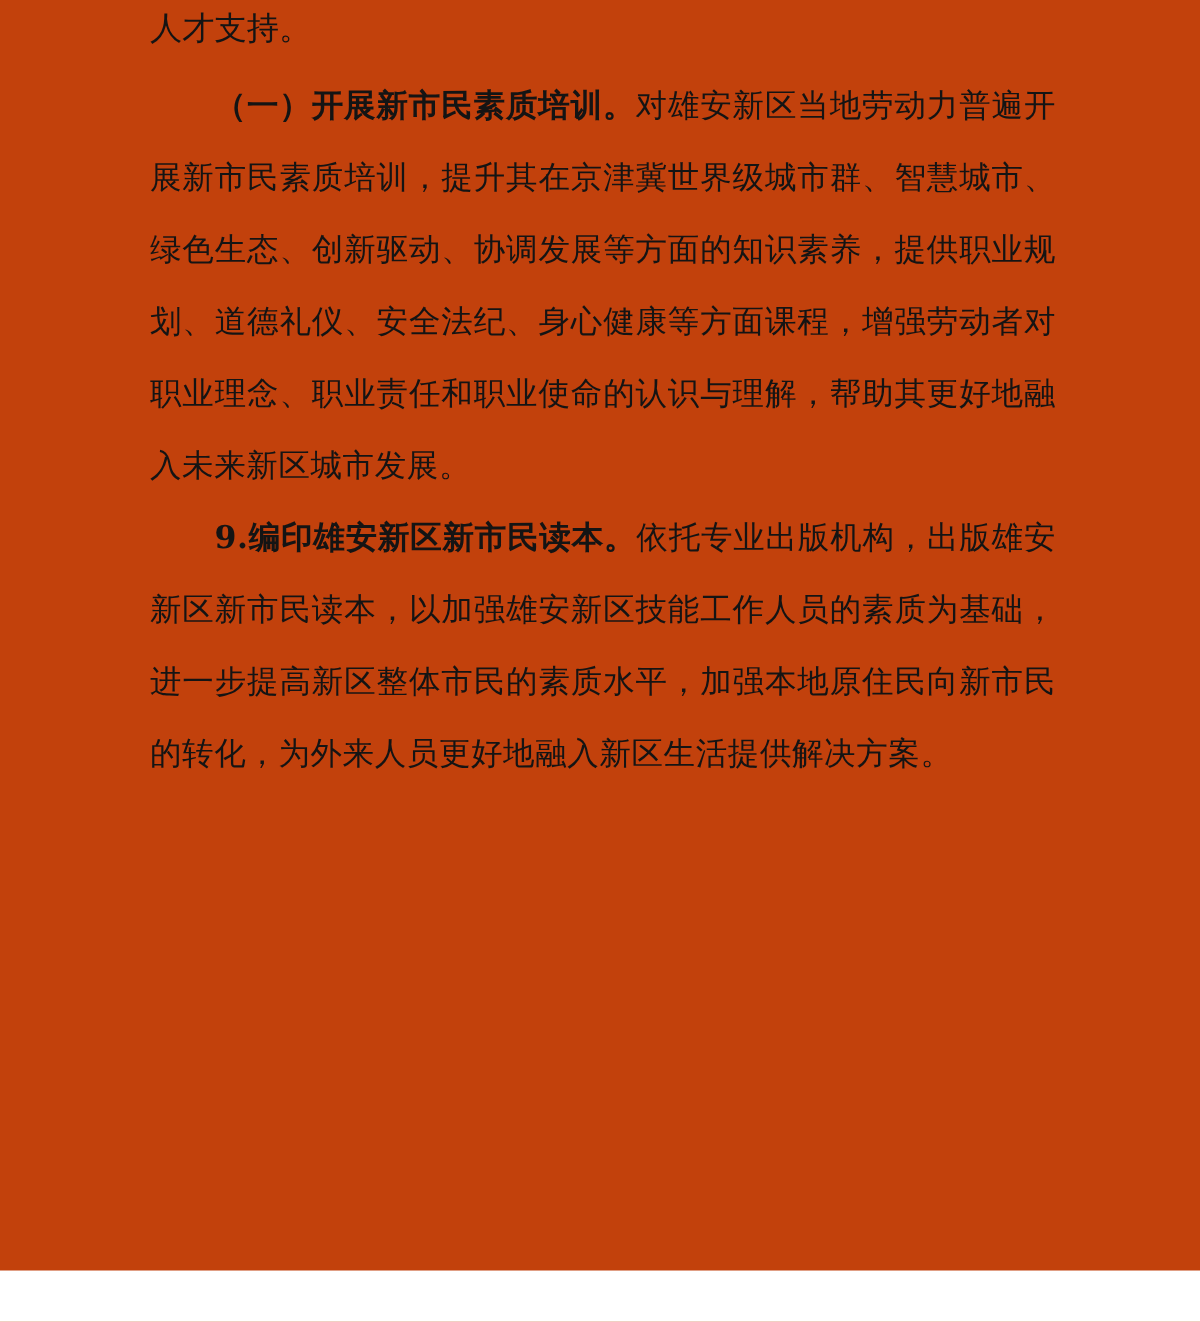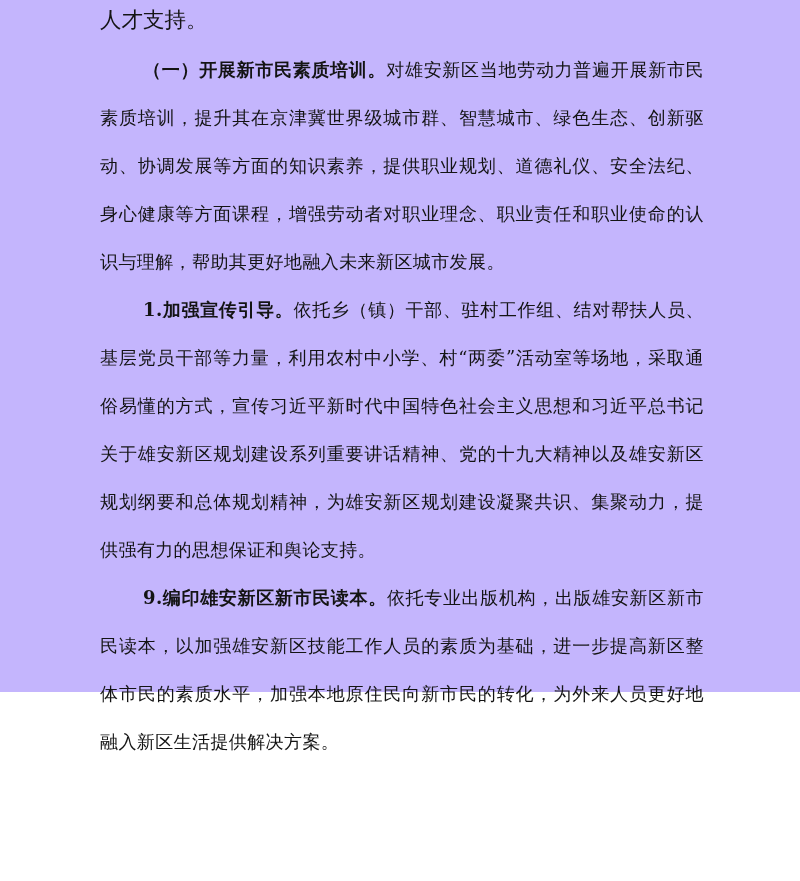--- a/index.html
+++ b/index.html
@@ -10,30 +10,30 @@
   body {
     width: 800px;
     height: 881px;
     overflow: hidden;
     font-family: "DejaVu Serif", "Liberation Serif", serif;
     color: #1a1a1a;
   }
   .page {
     position: relative;
     width: 800px;
-    height: 692px;
+    height: 847px;
     box-sizing: border-box;
     padding: 0 96px 0 100px;
-    background: #c4b5fd;
+    background: #c2410c;
   }
   .doc-body {
     padding-top: 0;
   }
   .para {
-    font-size: 18px;
+    font-size: 21px;
     line-height: 48px;
     text-align: justify;
     text-justify: inter-ideograph;
     margin: 0;
     letter-spacing: 0.4px;
     color: #141414;
     font-weight: 400;
   }
   .para.indent {
     text-indent: 43px;
@@ -67,18 +67,17 @@
 <div class="page">
   <div class="doc-body">
 
     <p class="first-line-partial">人才支持。</p>
 
     <div class="spacer-sm"></div>
 
 
     <p class="para indent"><span class="bold-run">（一）开展新市民素质培训。</span><span>对雄安新区当地劳动力普遍开展新市民素质培训，提升其在京津冀世界级城市群、智慧城市、绿色生态、创新驱动、协调发展等方面的知识素养，提供职业规划、道德礼仪、安全法纪、身心健康等方面课程，增强劳动者对职业理念、职业责任和职业使命的认识与理解，帮助其更好地融入未来新区城市发展。</span></p>
 
-    <p class="para indent"><span class="bold-run">1.加强宣传引导。</span><span>依托乡（镇）干部、驻村工作组、结对帮扶人员、基层党员干部等力量，利用农村中小学、村“两委”活动室等场地，采取通俗易懂的方式，宣传习近平新时代中国特色社会主义思想和习近平总书记关于雄安新区规划建设系列重要讲话精神、党的十九大精神以及雄安新区规划纲要和总体规划精神，为雄安新区规划建设凝聚共识、集聚动力，提供强有力的思想保证和舆论支持。</span></p>
 
     <p class="para indent"><span class="bold-run">9.编印雄安新区新市民读本。</span><span>依托专业出版机构，出版雄安新区新市民读本，以加强雄安新区技能工作人员的素质为基础，进一步提高新区整体市民的素质水平，加强本地原住民向新市民的转化，为外来人员更好地融入新区生活提供解决方案。</span></p>
 
   </div>
 </div>
 
 </body></html>

